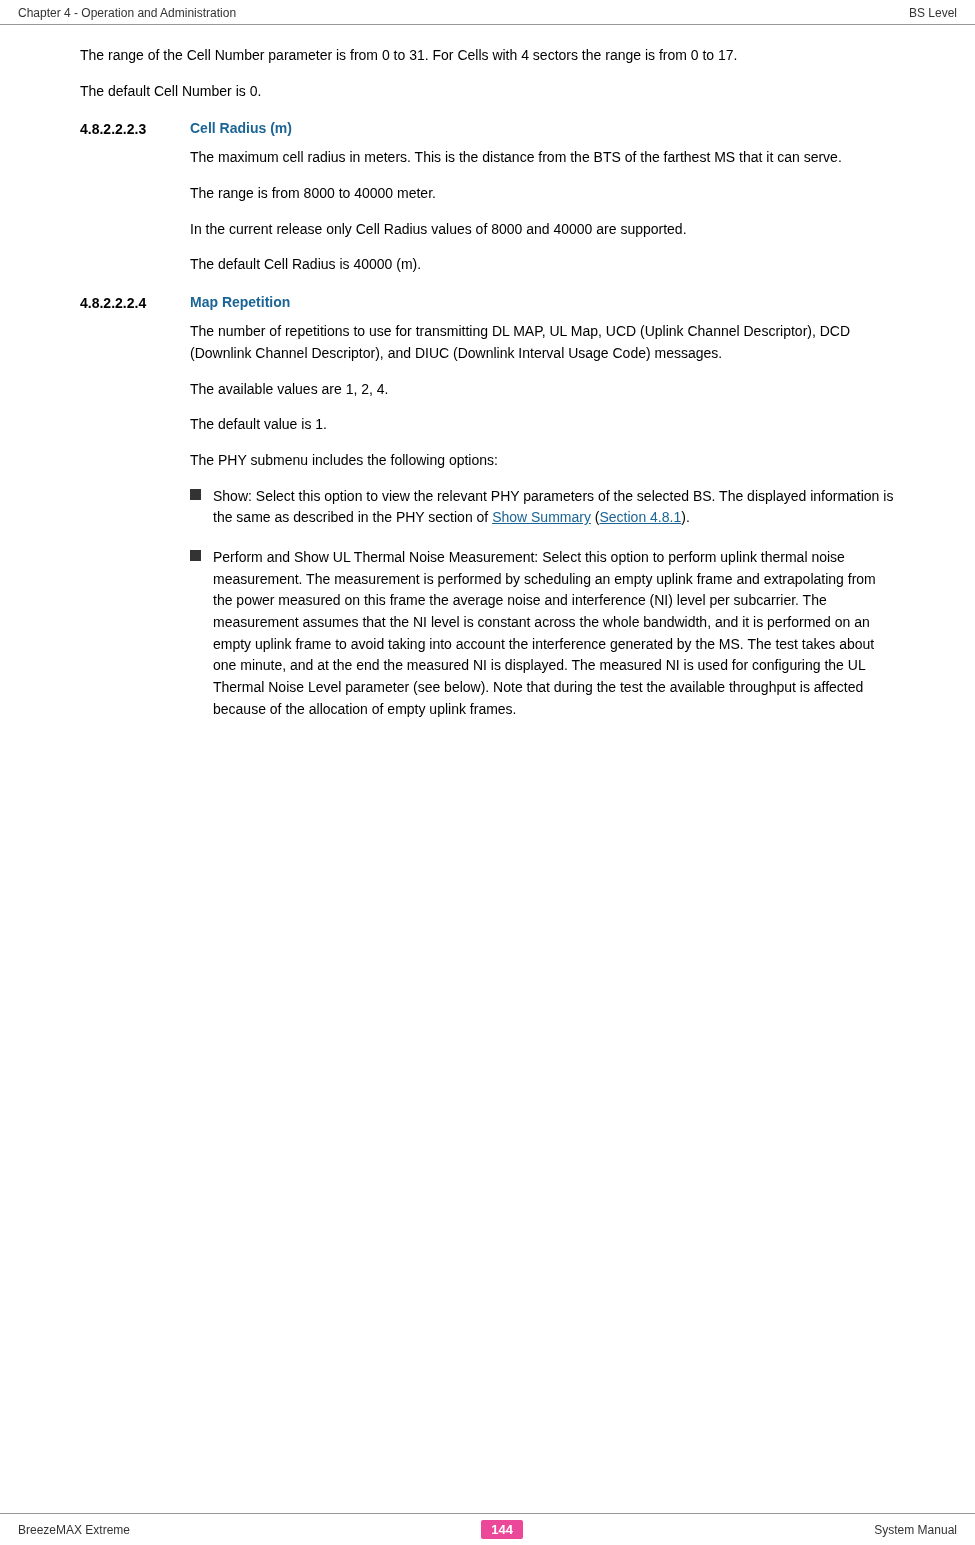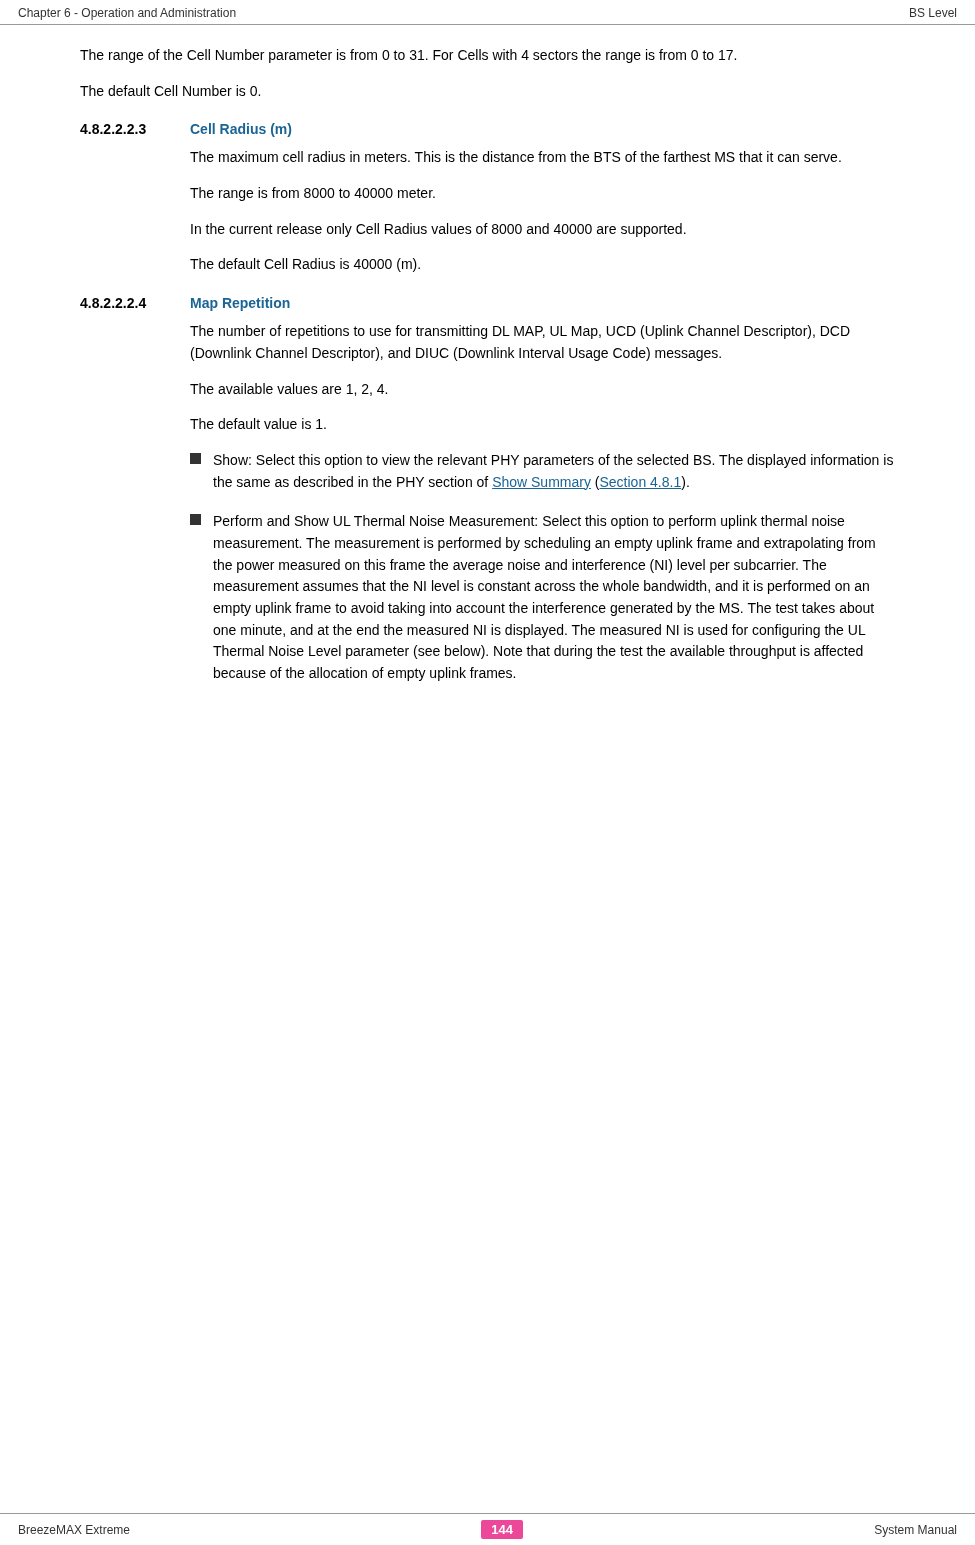--- a/index.html
+++ b/index.html
@@ -33,21 +33,21 @@
     }
 
     .para {
       margin-bottom: 14px;
       line-height: 1.55;
       font-size: 14px;
     }
 
     .section-heading {
       display: flex;
-      align-items: flex-end;
+      align-items: flex-start;
       margin-bottom: 10px;
       margin-top: 18px;
     }
 
     .section-number {
       color: #000;
       font-weight: bold;
       font-size: 14px;
       min-width: 110px;
       padding-top: 1px;
@@ -120,21 +120,21 @@
       padding: 2px 10px;
       font-size: 13px;
       font-weight: bold;
       border-radius: 2px;
     }
   </style>
 </head>
 <body>
 
 <div class="header-bar">
-  <span>Chapter 6 - Operation and Administration</span>
+  <span>Chapter 4 - Operation and Administration</span>
   <span>BS Level</span>
 </div>
 
 <div class="content">
 
   <p class="para">The range of the Cell Number parameter is from 0 to 31. For Cells with 4 sectors the range is from 0 to 17.</p>
   <p class="para">The default Cell Number is 0.</p>
 
   <div class="section-heading">
     <span class="section-number">4.8.2.2.2.3</span>
@@ -151,20 +151,21 @@
     <span class="section-number">4.8.2.2.2.4</span>
     <span class="section-title">Map Repetition</span>
   </div>
   <div class="section-body">
     <p class="para">The number of repetitions to use for transmitting DL MAP, UL Map, UCD (Uplink Channel Descriptor), DCD (Downlink Channel Descriptor), and DIUC (Downlink Interval Usage Code) messages.</p>
     <p class="para">The available values are 1, 2, 4.</p>
     <p class="para">The default value is 1.</p>
   </div>
 
   <div class="section-body">
+    <p class="para">The PHY submenu includes the following options:</p>
 
     <ul class="bullet-list">
 
       <li class="bullet-item">
         <span class="bullet-square"></span>
         <span class="bullet-text">
           Show: Select this option to view the relevant PHY parameters of the selected BS. The displayed information is the same as described in the PHY section of <a class="link-text" href="#">Show Summary</a> (<a class="link-text" href="#">Section 4.8.1</a>).
         </span>
       </li>
 

